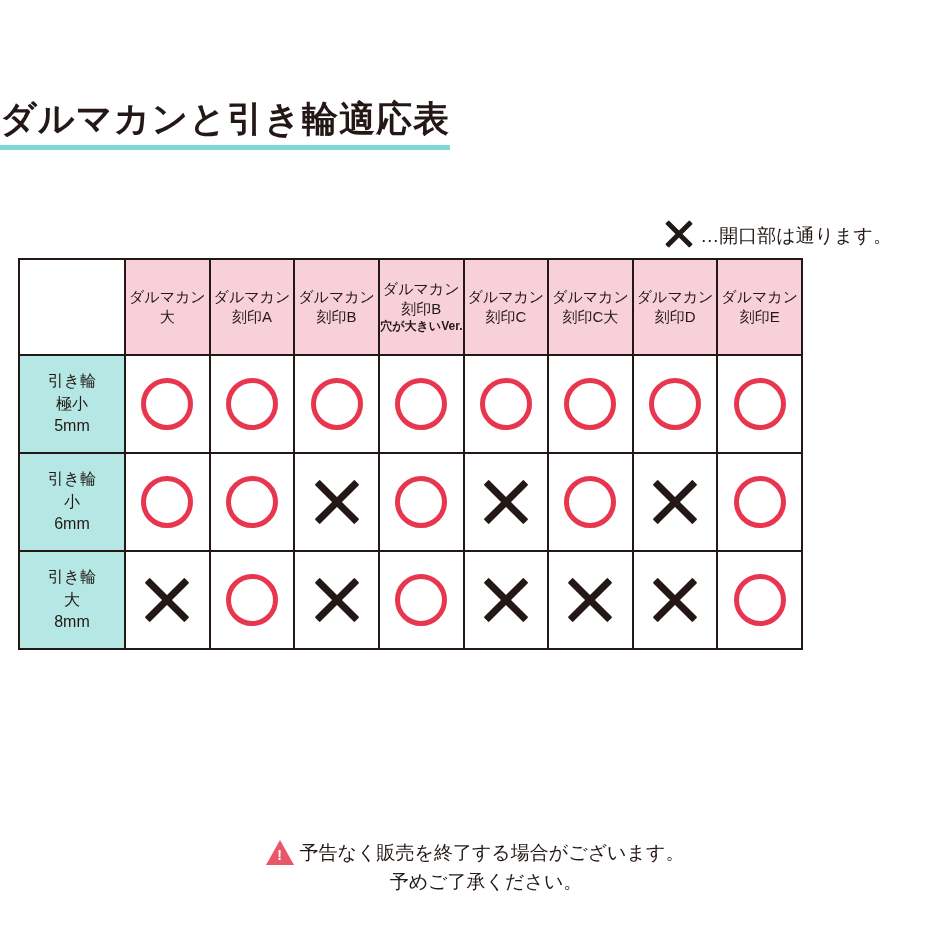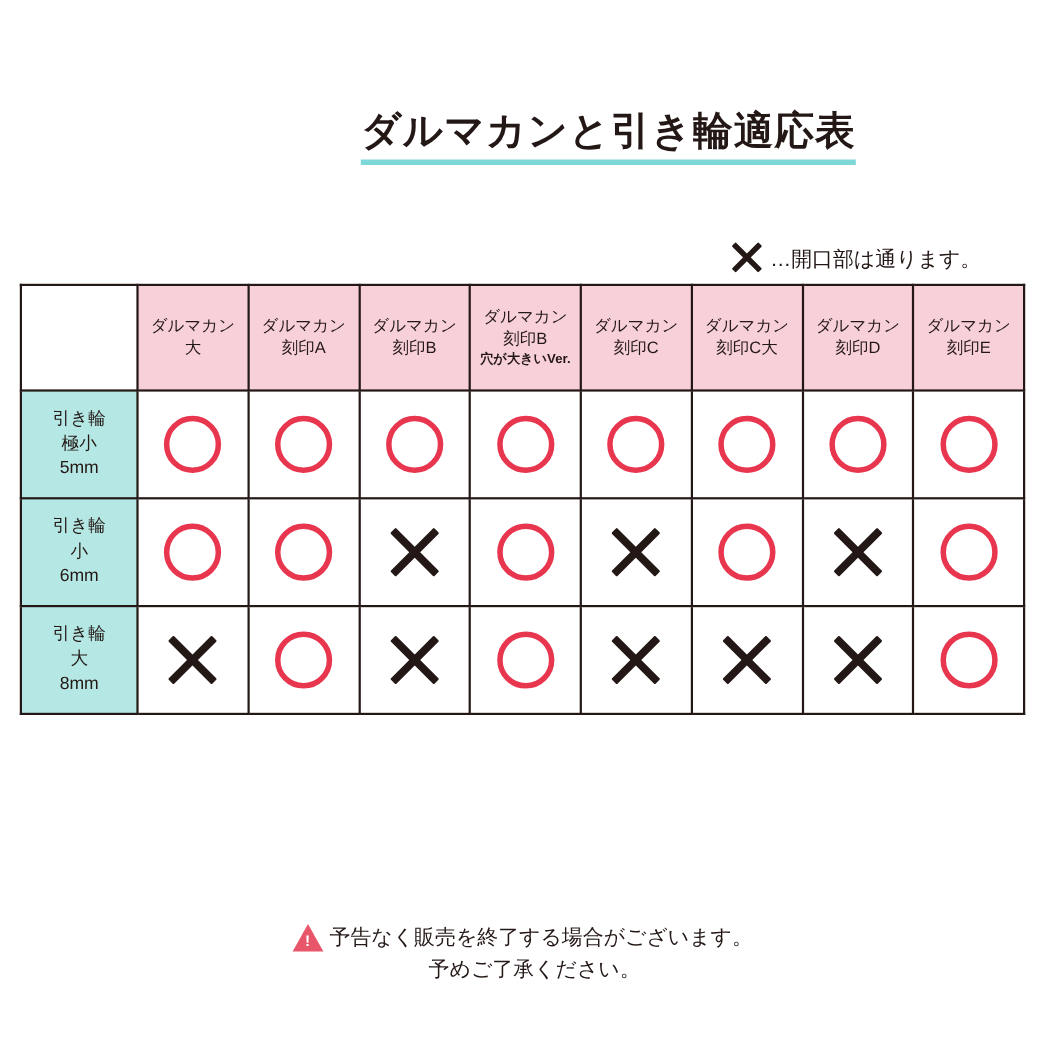--- a/index.html
+++ b/index.html
@@ -15,21 +15,21 @@
     position: relative;
     overflow: hidden;
   }
 
   
   .title-wrap {
     position: absolute;
     top: 96px;
     left: 0;
     width: 778px;
-    text-align: right;
+    text-align: left;
   }
   .title {
     display: inline-block;
     font-size: 36px;
     font-weight: bold;
     letter-spacing: 1px;
     color: #231815;
     padding-bottom: 4px;
     border-bottom: 5px solid #7fd8d8;
     line-height: 1.25;
@@ -70,21 +70,21 @@
 
   
   .table-wrap {
     position: absolute;
     top: 258px;
     left: 18px;
     width: 914px;
   }
   table.compat {
     border-collapse: collapse;
-    width: 914px;
+    width: 785px;
     table-layout: fixed;
     padding-left: 20px;
   }
   table.compat th, table.compat td {
     border: 2px solid #231815;
     padding: 0;
     text-align: center;
     vertical-align: middle;
   }
   .corner-cell {
@@ -99,20 +99,21 @@
     font-weight: normal;
     line-height: 1.35;
     color: #231815;
   }
   .col-head .l1, .col-head .l2 { display: block; }
   .col-head .sub {
     display: block;
     font-size: 12px;
     line-height: 1.3;
     font-weight: bold;
+    text-align: right;
   }
   th.row-head {
     background: #b5e8e4;
     width: 104px;
     height: 96px;
     font-size: 16px;
     font-weight: normal;
     line-height: 1.4;
     color: #231815;
   }

